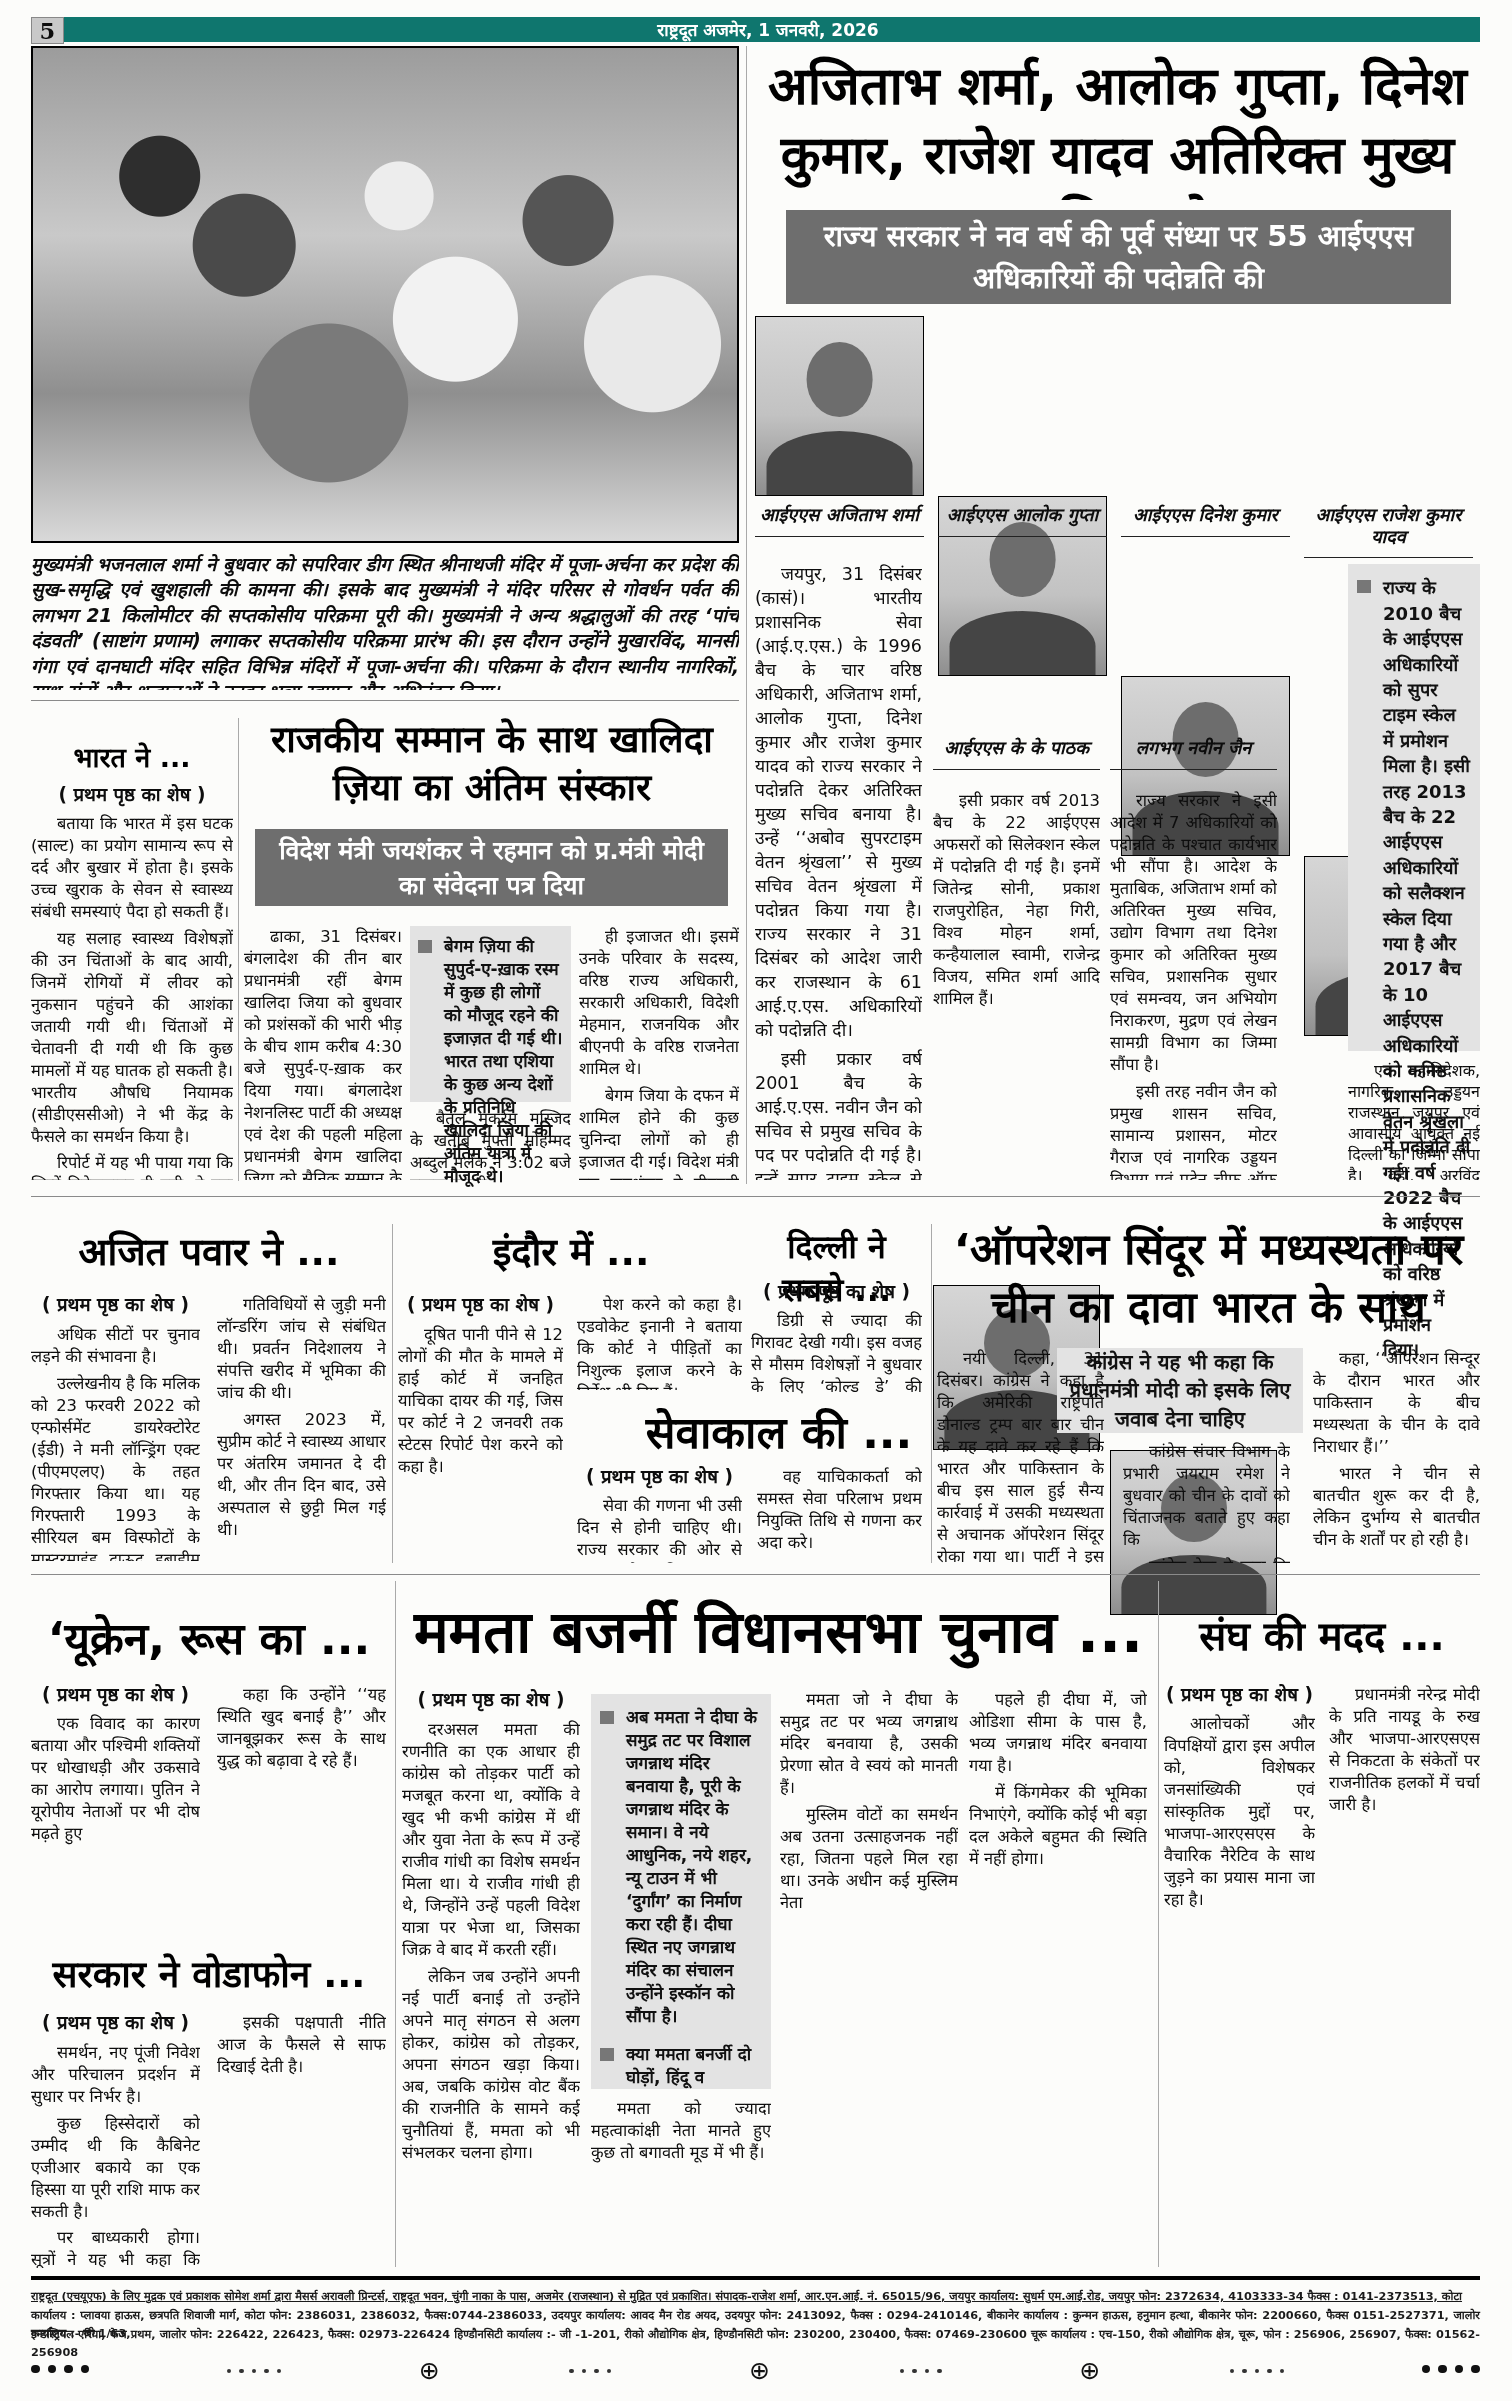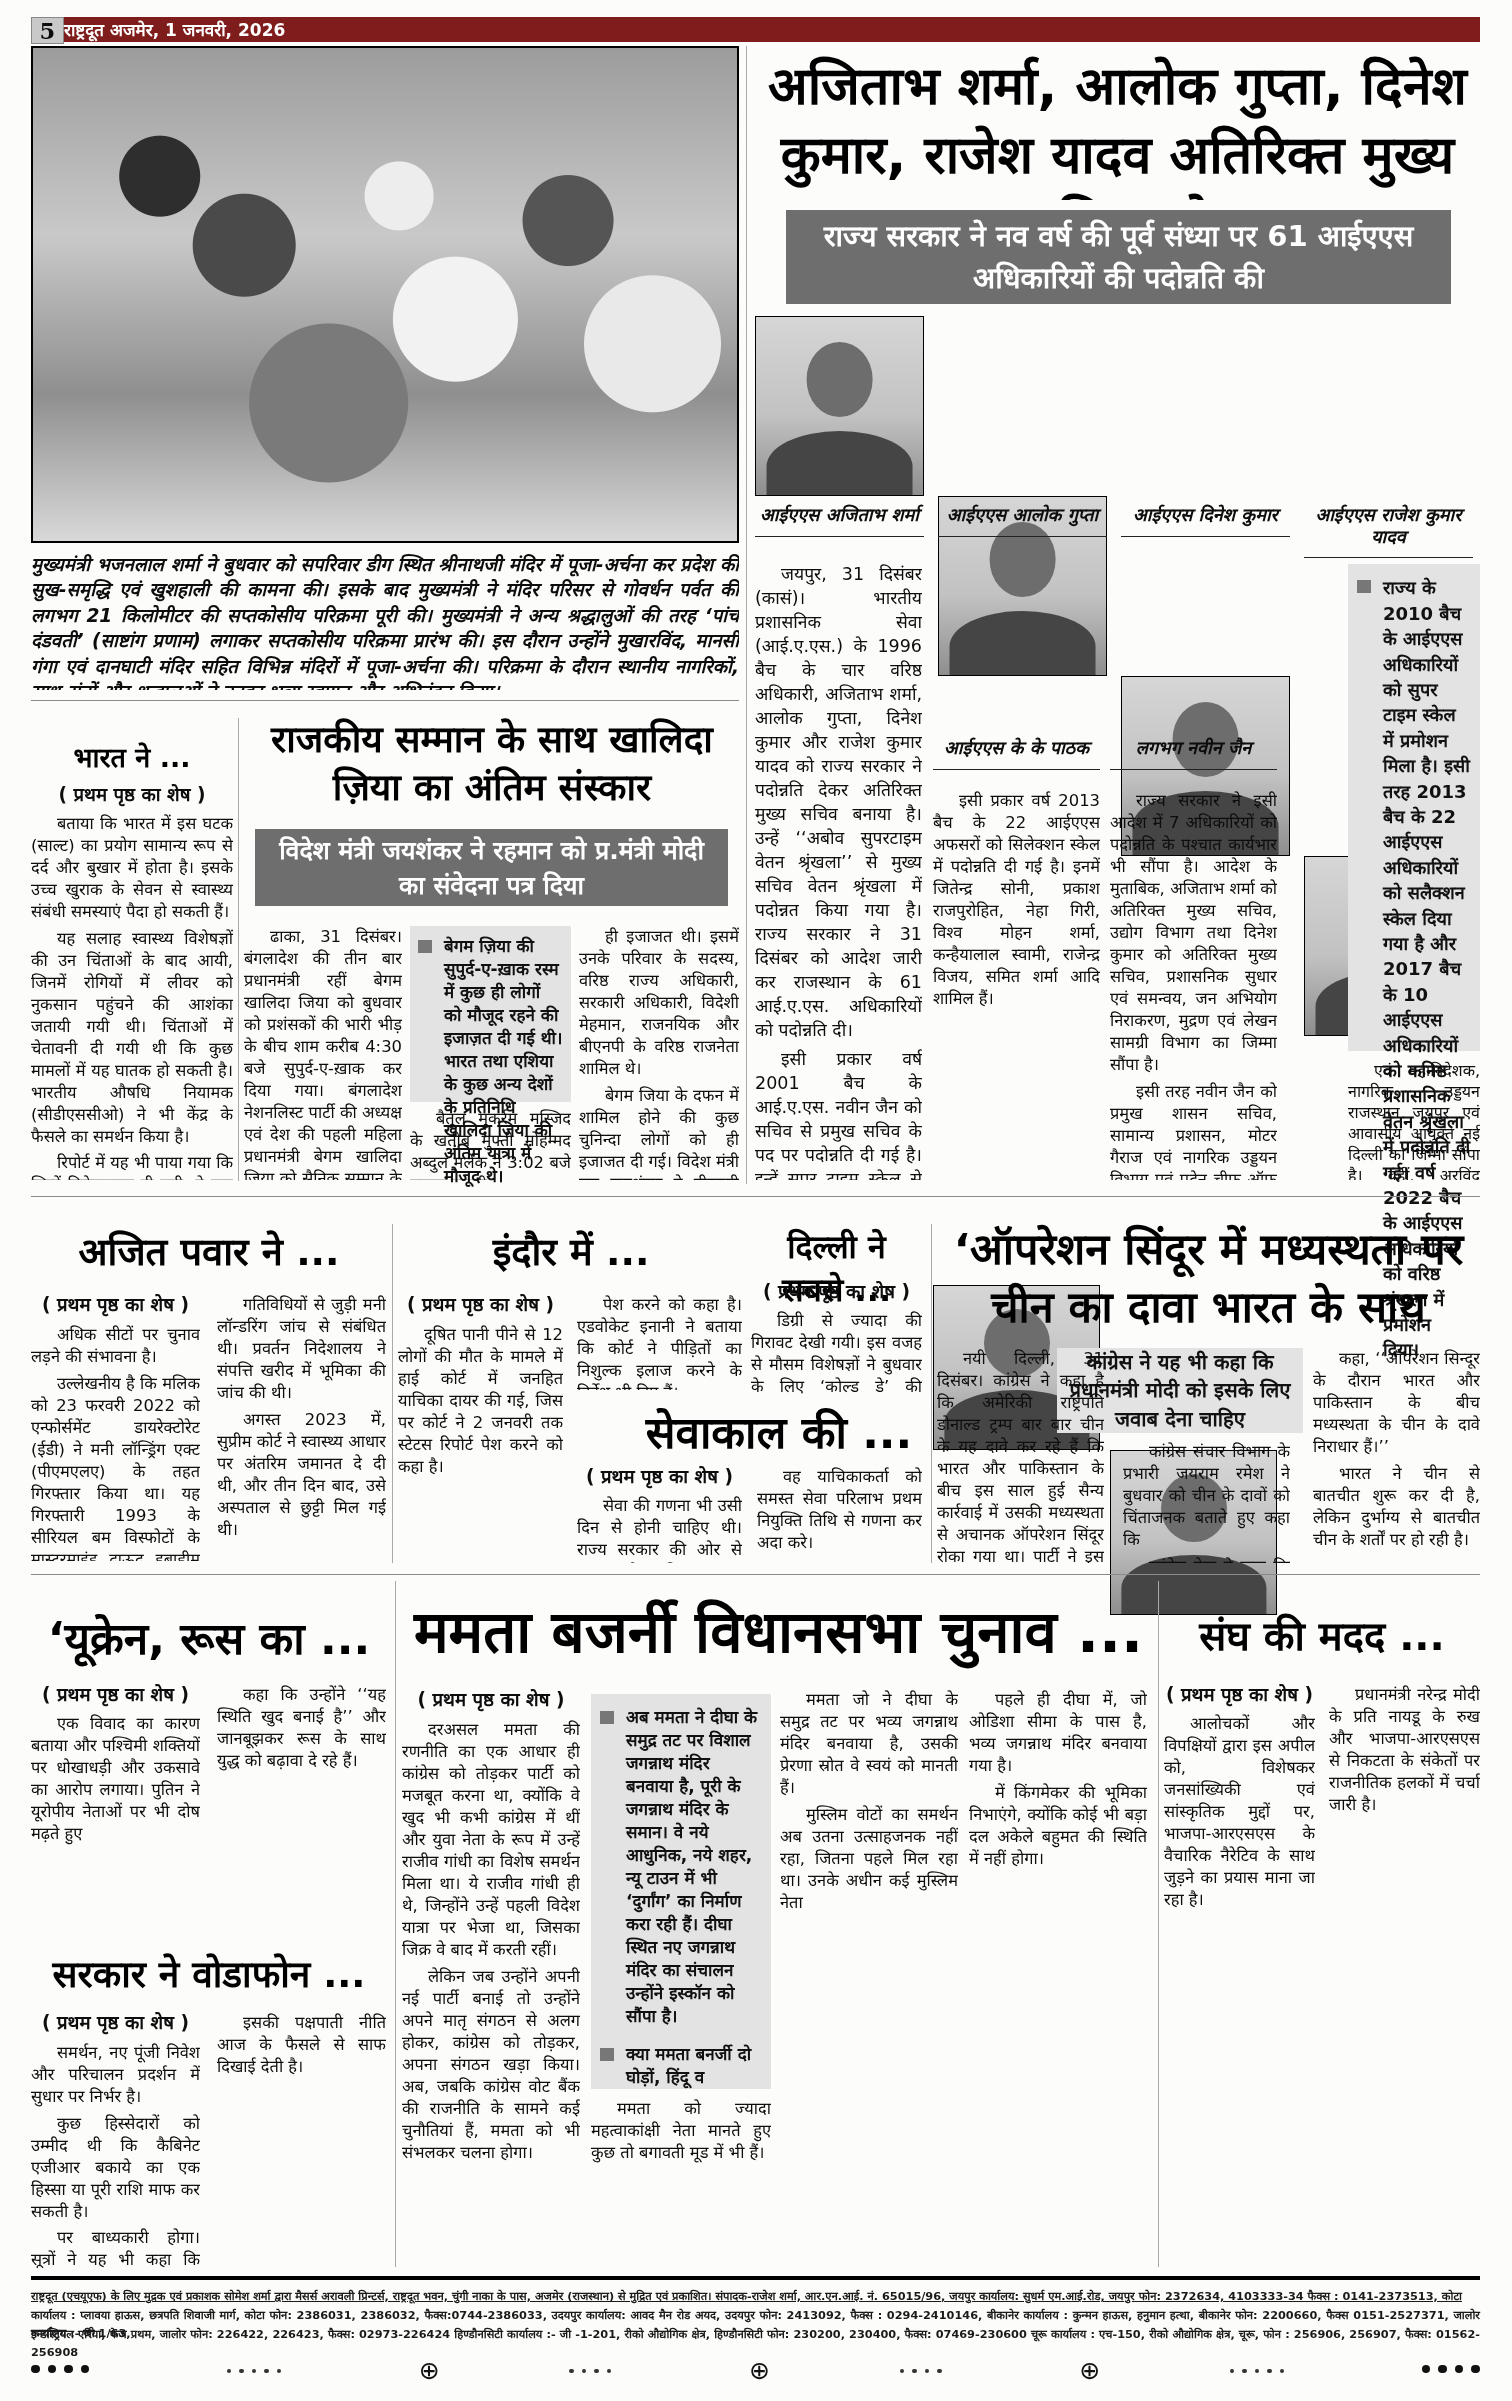--- a/index.html
+++ b/index.html
@@ -44,34 +44,34 @@
 </style>
 </head>
 <body>
 
 <div class="page">
 
   <div class="abs" style="left:31px;top:17px;width:30.5px;height:25px;background:#c9c9c9;border:0.6px solid #888;
               display:flex;align-items:center;justify-content:center;">
     <span style="font-family:'DejaVu Serif',serif;font-size:22.6px;font-weight:700;">5</span>
   </div>
-  <div class="abs" style="left:64px;top:17px;width:1416px;height:25px;background:#7f1d1d;
-              display:flex;align-items:center;justify-content:flex-start;">
+  <div class="abs" style="left:64px;top:17px;width:1416px;height:25px;background:#0f766e;
+              display:flex;align-items:center;justify-content:center;">
     <span style="color:#fff;font-weight:700;font-size:17px;padding-right:8px;">राष्ट्रदूत अजमेर, 1 जनवरी, 2026</span>
   </div>
 
   <div class="abs photo-frame lead-photo-bg" style="left:31px;top:46px;width:708px;height:497px;"></div>
   <div class="abs caption-i" style="left:31px;top:552px;width:708px;height:138px;font-size:18.6px;line-height:25.4px;text-align:justify;overflow:hidden;">मुख्यमंत्री भजनलाल शर्मा ने बुधवार को सपरिवार डीग स्थित श्रीनाथजी मंदिर में पूजा-अर्चना कर प्रदेश की सुख-समृद्धि एवं खुशहाली की कामना की। इसके बाद मुख्यमंत्री ने मंदिर परिसर से गोवर्धन पर्वत की लगभग 21 किलोमीटर की सप्तकोसीय परिक्रमा पूरी की। मुख्यमंत्री ने अन्य श्रद्धालुओं की तरह ‘पांच दंडवती’ (साष्टांग प्रणाम) लगाकर सप्तकोसीय परिक्रमा प्रारंभ की। इस दौरान उन्होंने मुखारविंद, मानसी गंगा एवं दानघाटी मंदिर सहित विभिन्न मंदिरों में पूजा-अर्चना की। परिक्रमा के दौरान स्थानीय नागरिकों, साधु-संतों और श्रद्धालुओं ने उनका भव्य स्वागत और अभिनंदन किया।</div>
   <div class="abs hr" style="left:31px;top:700px;width:708px;"></div>
 
   <div class="abs vr" style="left:746px;top:46px;height:1138px;"></div>
 
   <div class="abs hl" style="left:755px;top:52px;width:725px;height:148px;font-size:52px;line-height:1.32;overflow:hidden;">अजिताभ शर्मा, आलोक गुप्ता, दिनेश कुमार, राजेश यादव अतिरिक्त मुख्य सचिव बने</div>
   <div class="abs graybox-dark" style="left:786px;top:210px;width:665px;height:94px;">
-    <span style="font-size:29px;line-height:1.45;padding:0 22.6px;">राज्य सरकार ने नव वर्ष की पूर्व संध्या पर 61 आईएएस अधिकारियों की पदोन्नति की</span>
+    <span style="font-size:29px;line-height:1.45;padding:0 22.6px;">राज्य सरकार ने नव वर्ष की पूर्व संध्या पर 55 आईएएस अधिकारियों की पदोन्नति की</span>
   </div>
 
   <div class="abs portrait" style="left:755px;top:316px;width:169px;height:180px;"></div>
   <div class="abs portrait" style="left:938px;top:316px;width:169px;height:180px;"></div>
   <div class="abs portrait" style="left:1121px;top:316px;width:169px;height:180px;"></div>
   <div class="abs portrait" style="left:1304px;top:316px;width:169px;height:180px;"></div>
   <div class="abs pcap" style="left:755px;top:504px;width:169px;">आईएएस अजिताभ शर्मा</div>
   <div class="abs pcap" style="left:938px;top:504px;width:169px;">आईएएस आलोक गुप्ता</div>
   <div class="abs pcap" style="left:1121px;top:504px;width:169px;">आईएएस दिनेश कुमार</div>
   <div class="abs pcap" style="left:1304px;top:504px;width:169px;">आईएएस राजेश कुमार यादव</div>

